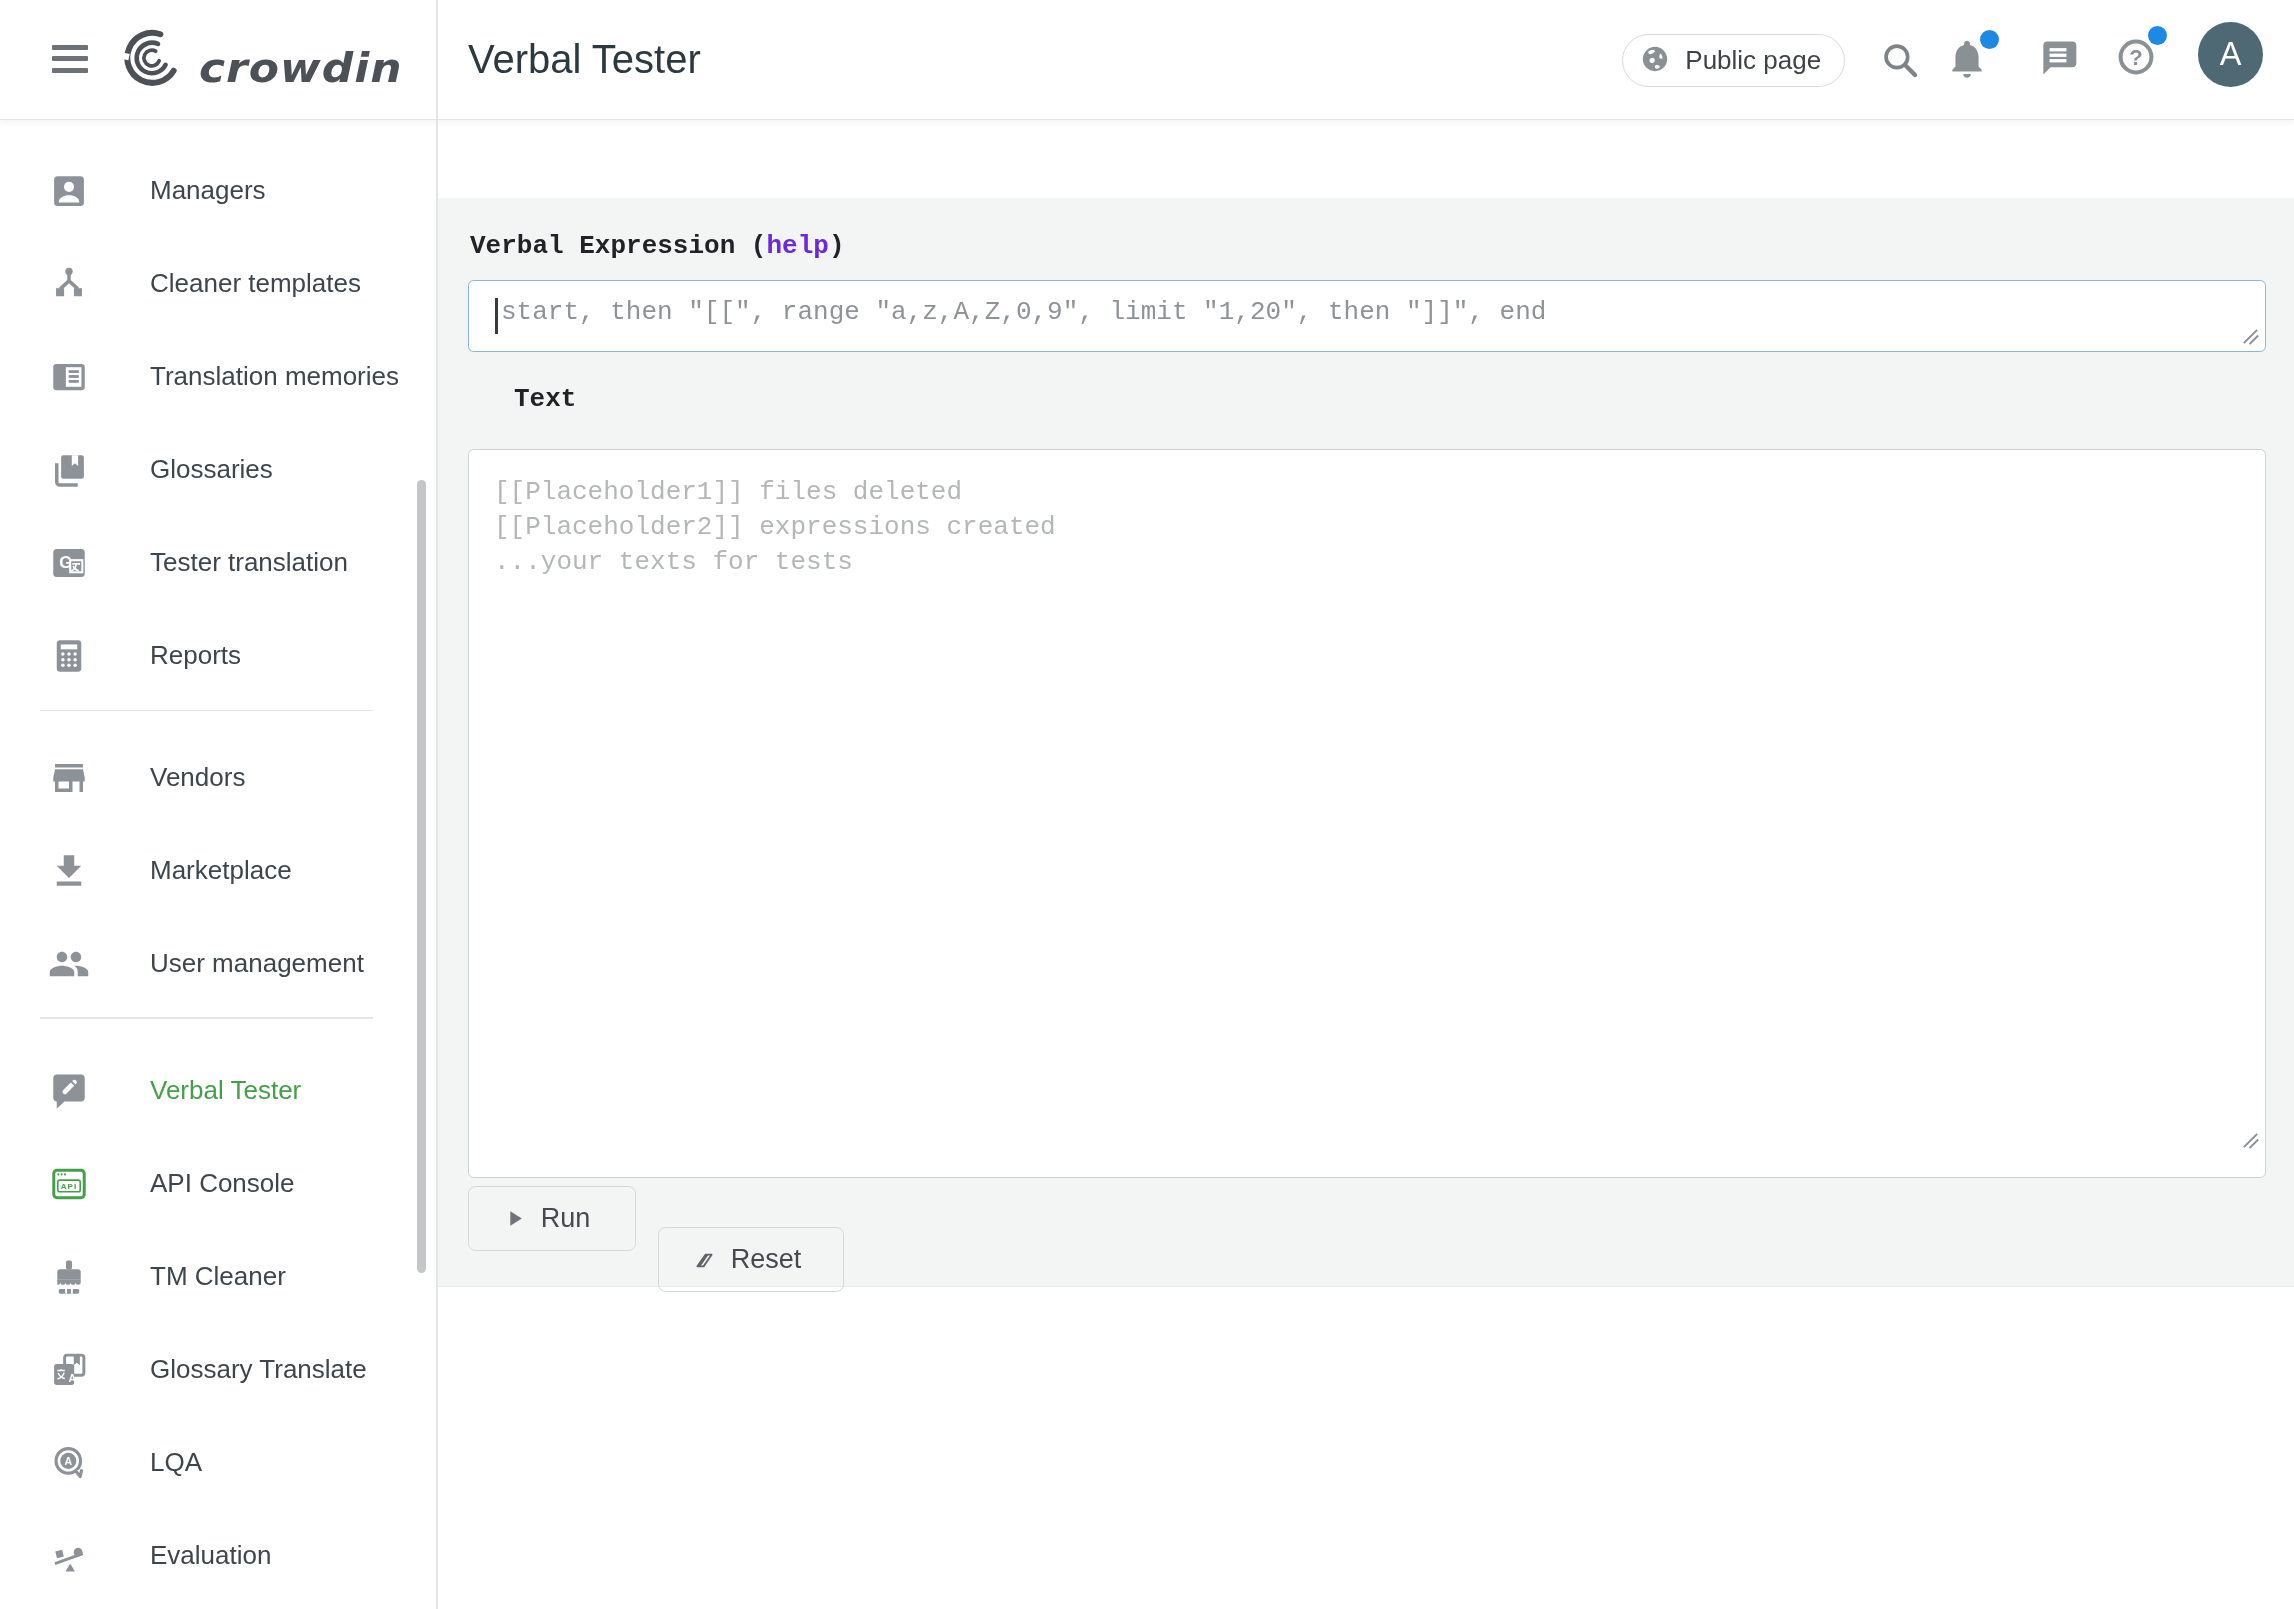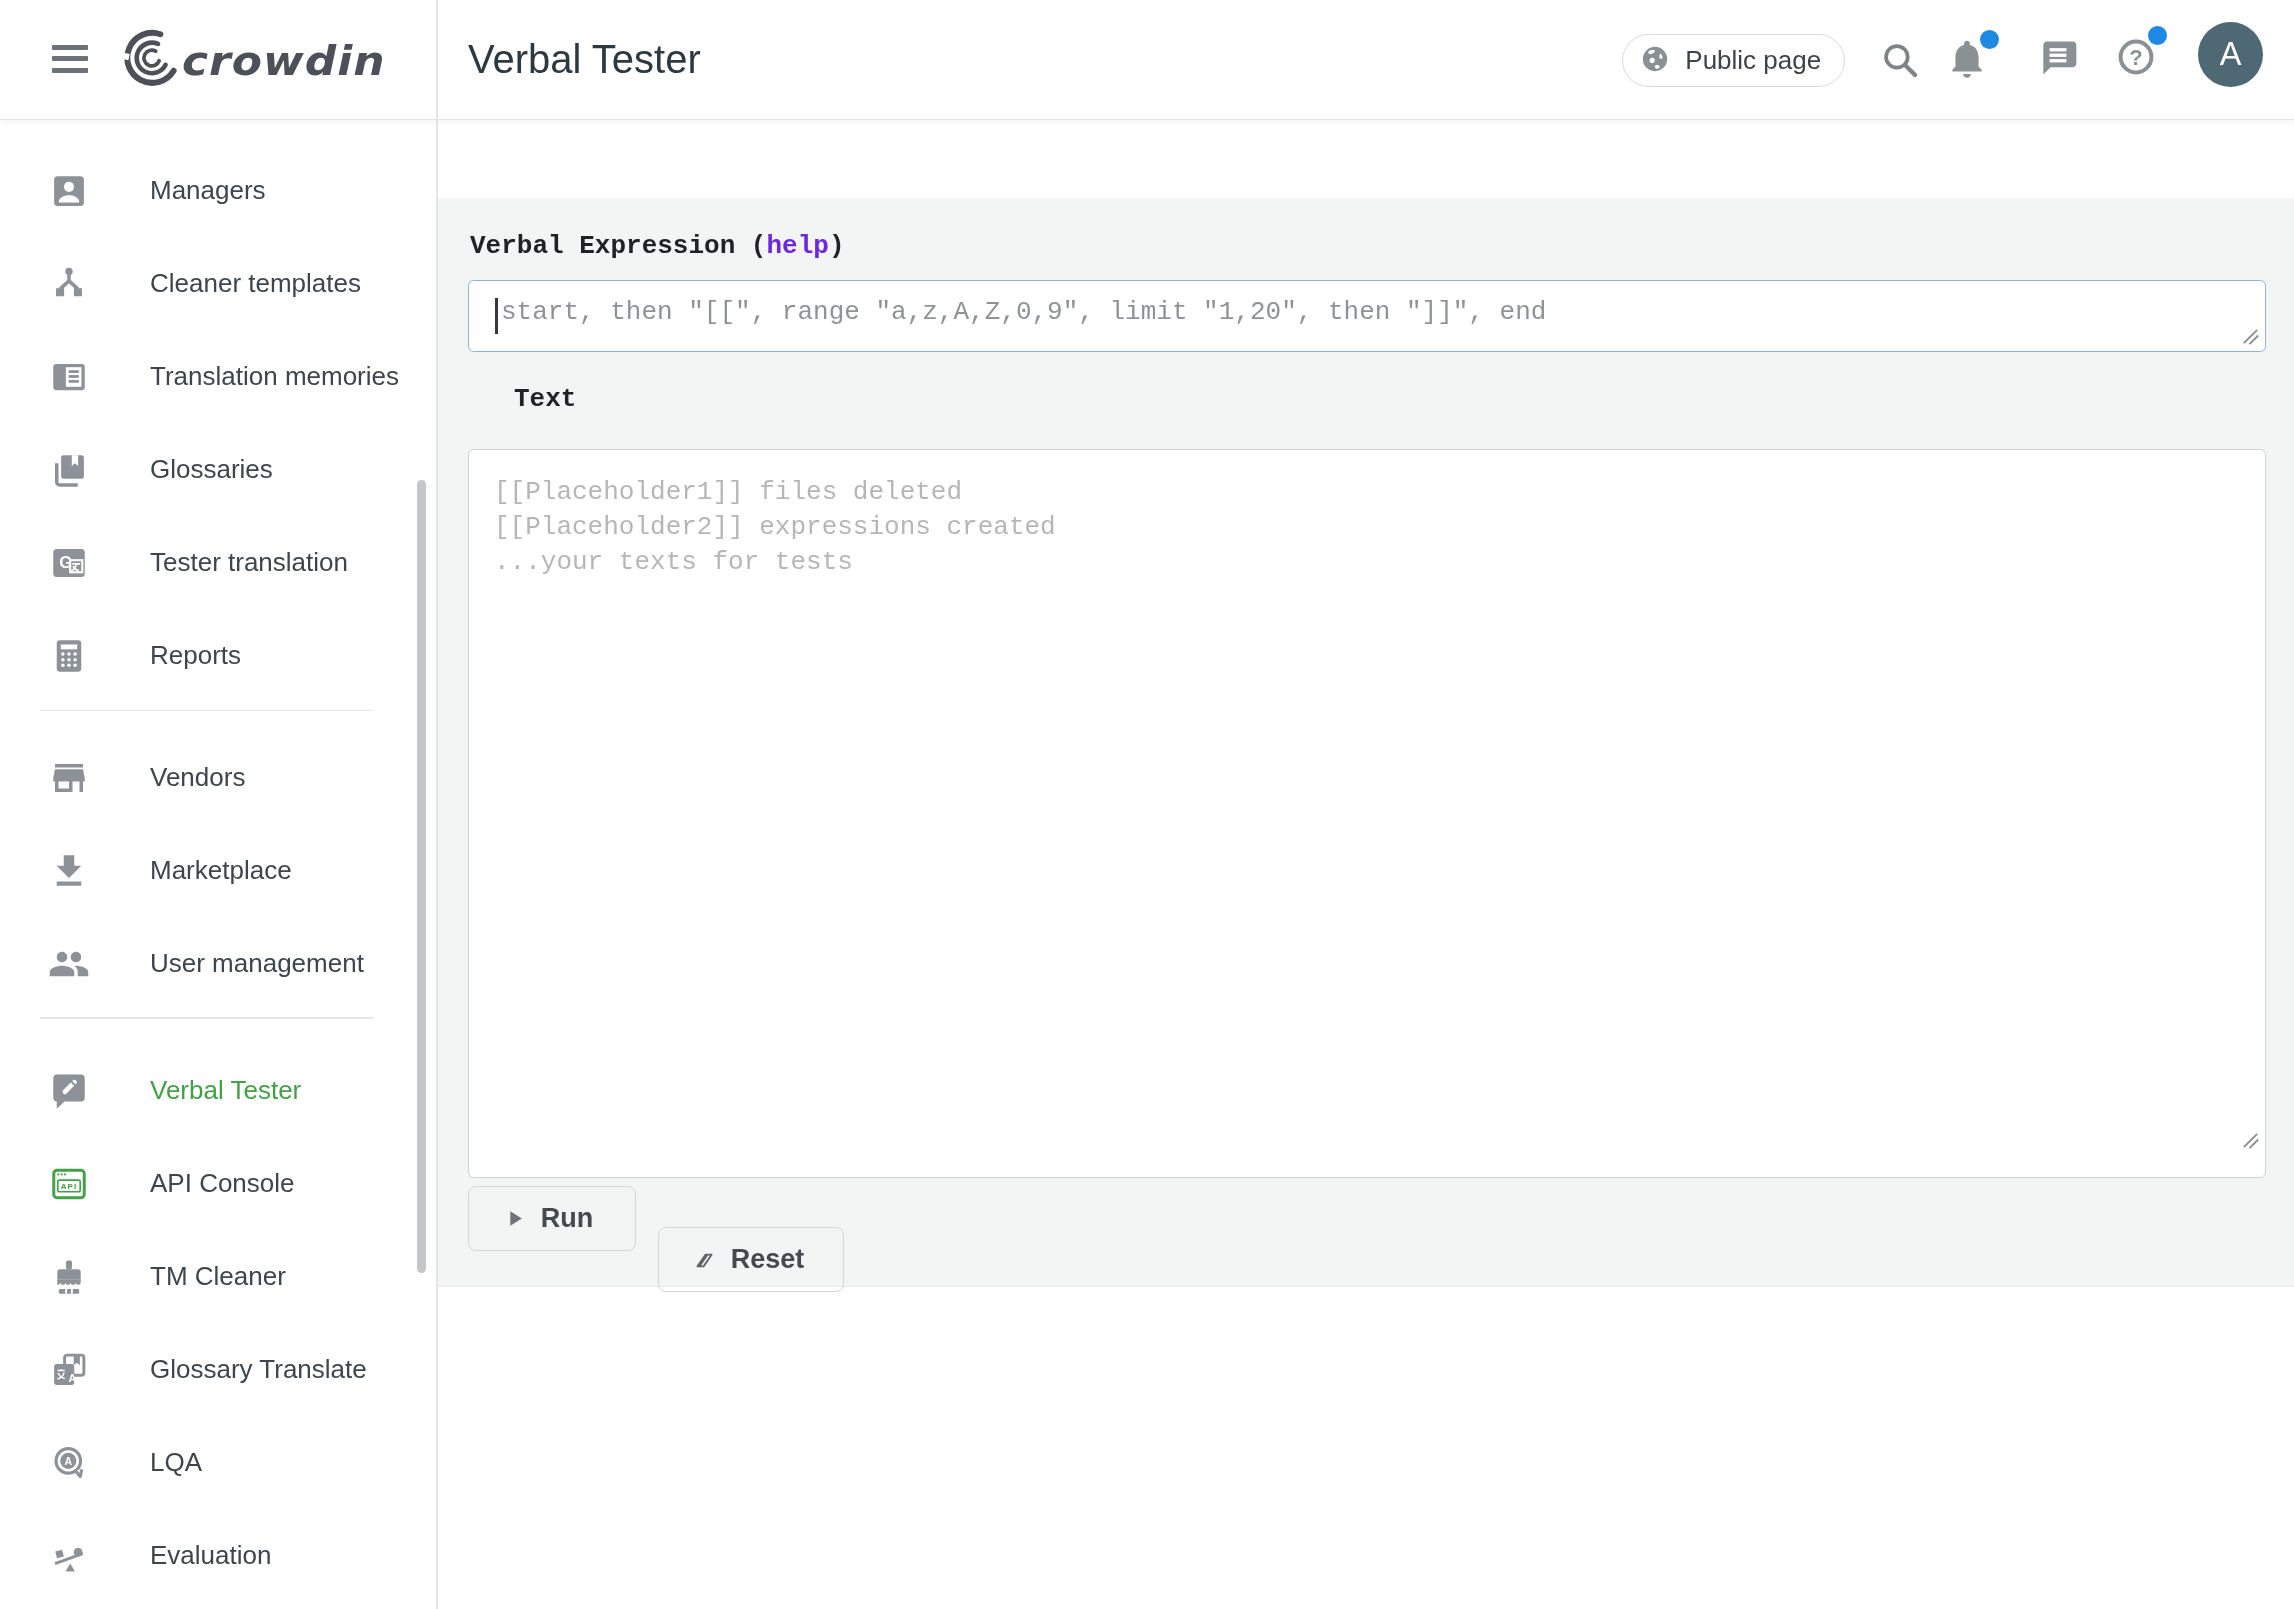--- a/index.html
+++ b/index.html
@@ -6,21 +6,21 @@
   html,body { width:2294px; height:1610px; background:#fff; overflow:hidden;
               font-family:"Liberation Sans", sans-serif; }
   #app { position:relative; width:2294px; height:1610px; background:#fff; }
 
   
   .header { position:absolute; left:0; top:0; width:2294px; height:120px; background:#fff;
             border-bottom:1.9px solid #e3e4e5; box-shadow:0 2.9px 6.7px rgba(0,0,0,.05); z-index:4; }
   .vborder { position:absolute; left:436px; top:0; width:1.9px; height:1610px; background:#e3e4e5; z-index:6; }
   .hamburger { position:absolute; left:52px; top:45px; width:36px; height:29px; cursor:pointer; }
   .hamburger span { display:block; width:36px; height:4.8px; background:#6c7277; border-radius:1px; margin-bottom:6.7px; }
-  .logo { position:absolute; left:120px; top:28px; display:flex; align-items:center; gap:1px; cursor:pointer; }
+  .logo { position:absolute; left:120px; top:28px; display:flex; align-items:flex-end; gap:18px; cursor:pointer; }
   .wordmark { font-family:"DejaVu Sans", sans-serif; font-style:italic; font-weight:bold;
               font-size:44px; color:#4b5157; letter-spacing:1px; transform:scaleY(.92); }
   .page-title { position:absolute; left:468px; top:0; height:119px; display:flex; align-items:center;
                 font-size:40px; font-weight:500; color:#2c3940; }
   .pill { position:absolute; left:1622px; top:34px; height:53px; border:1.9px solid #d9dadb; border-radius:29px;
           display:flex; align-items:center; gap:13px; padding:0 23px 0 15.3px; cursor:pointer; background:#fff; }
   .pill-label { font-size:26px; color:#3f4347; }
   .hicon { position:absolute; width:44px; height:44px; cursor:pointer; }
   .hicon svg { width:100%; height:100%; display:block; }
   .badge-dot { position:absolute; width:19px; height:19px; border-radius:50%; background:#1e88e5; }
@@ -57,21 +57,21 @@
              font-family:"Liberation Mono", monospace; font-size:26px; color:#333;
              border-radius:5.7px; display:block; }
   .exp-input { border:1.9px solid #8fb5d6; padding:16.3px 38px 0 32px; overflow:hidden; white-space:pre; }
   .exp-input::placeholder { color:#8f9296; }
   .txt-input { border:1.9px solid #cfd0d1; padding:25px 38px 0 25px; line-height:35px;margin-top:22px; }
   .txt-input::placeholder { color:#b4b6b8; }
   .caret { position:absolute; left:27px; top:18px; width:2.9px; height:36px; background:#3a3a3a; }
   .grip { position:absolute; right:4.8px; bottom:4.8px; width:21px; height:21px; pointer-events:none; }
   .btn { position:absolute; top:988px; height:65px; border:1.9px solid #d5d6d7; border-radius:7.6px;
          background:transparent; display:flex; align-items:center; gap:14.3px; padding:0 32.5px;
-         font-size:27px; color:#454a4e; cursor:pointer;font-weight:bold; }
+         font-size:27px; color:#454a4e; cursor:pointer; }
   .btn svg { width:25px; height:25px; }
   .run-btn { left:30px; width:168px; }
   .reset-btn { left:220px; width:186px;margin-top:41px; }
 </style>
 </head>
 <body>
 
 <div id="app">
 
   <div class="header">

